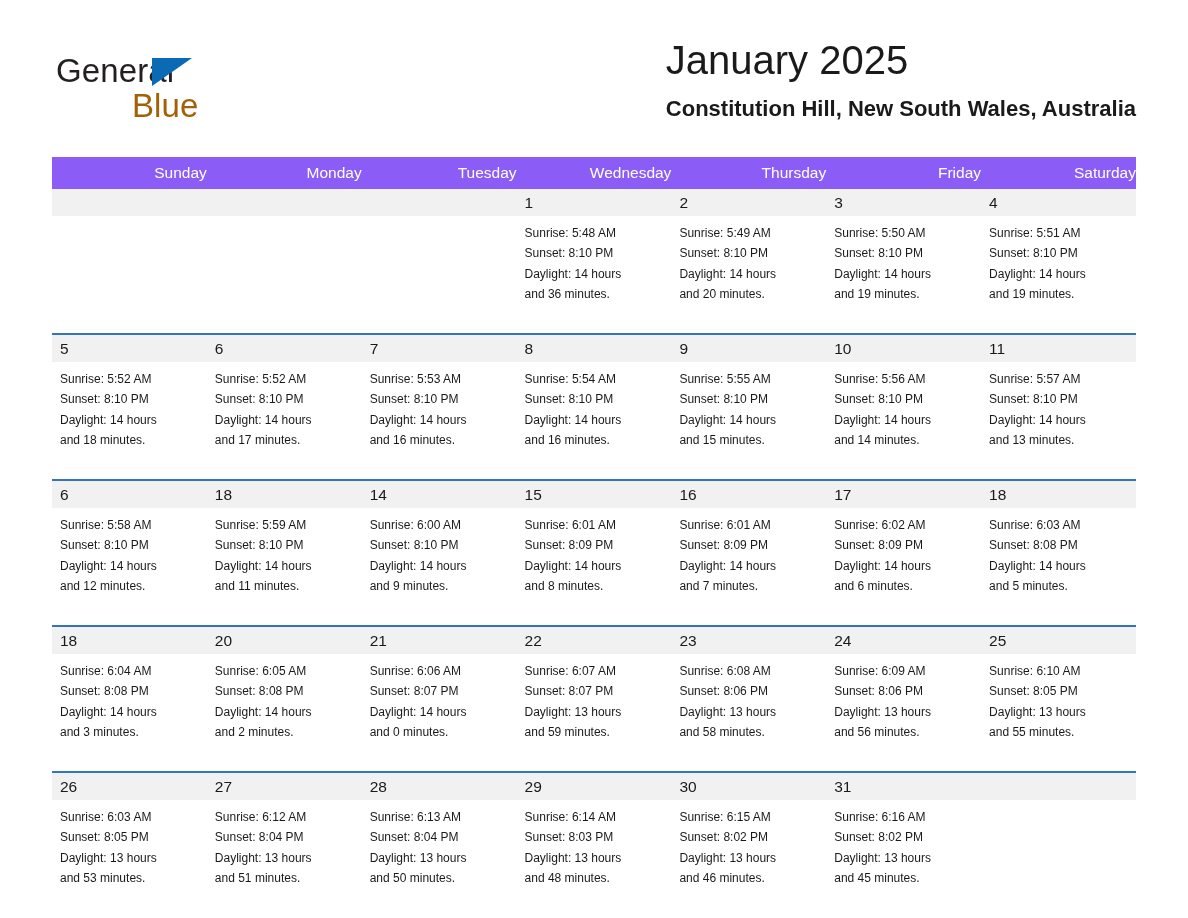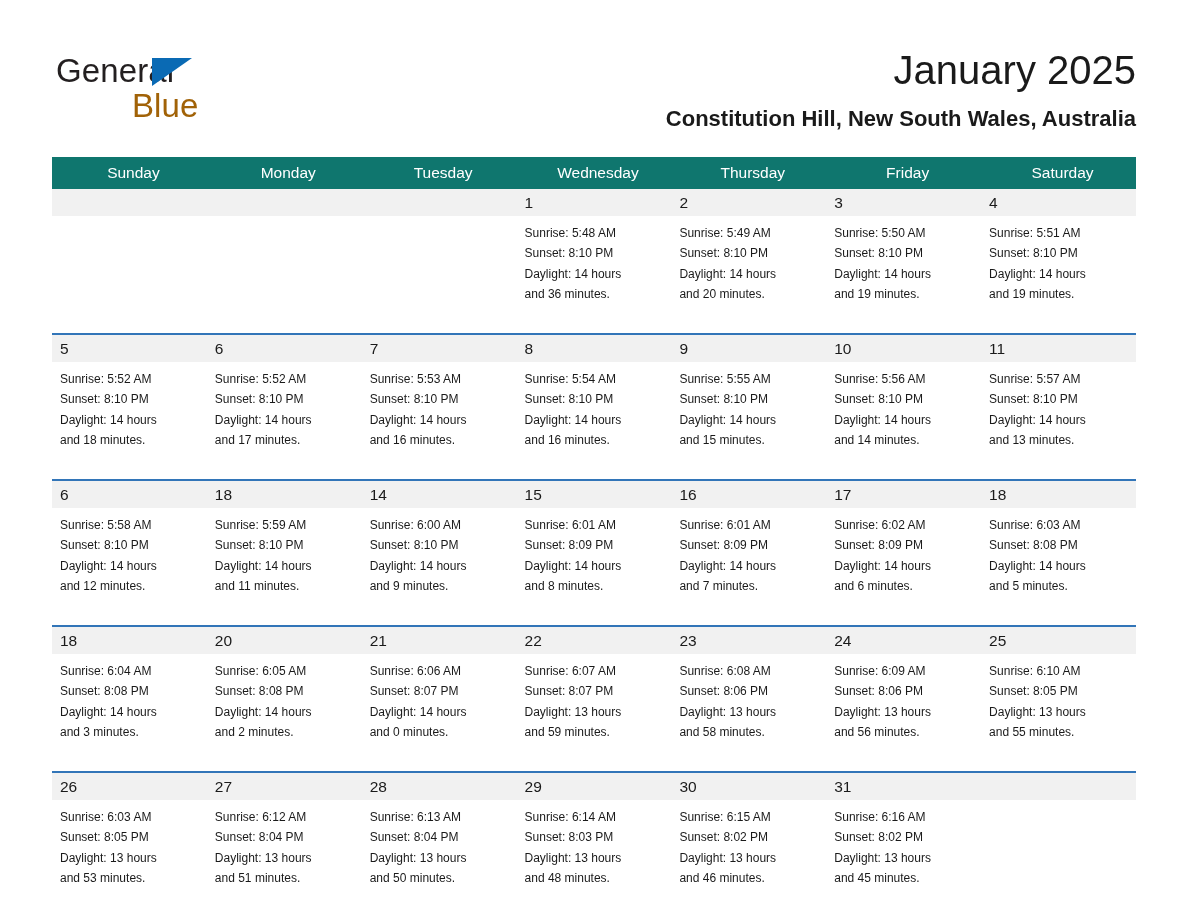--- a/index.html
+++ b/index.html
@@ -64,22 +64,21 @@
   }
   .logo-blue {
     font-size: 33px;
     color: #a16207;
     letter-spacing: 0.1px;
   }
 
   .title-block {
     position: absolute;
     right: 52px;
-    top: 46px;
-    text-align: right;
+    top: 36px;
   }
   .cal-title {
     font-size: 40px;
     font-weight: normal;
     color: #1a1a1a;
     line-height: 48px;
     white-space: nowrap;
   }
   .cal-subtitle {
     font-size: 22px;
@@ -93,25 +92,25 @@
   
   .calendar {
     position: absolute;
     left: 52px;
     top: 157px;
     width: 1084px;
     border-collapse: collapse;
     table-layout: fixed;
   }
   .calendar th {
-    background: #0f766e;
+    background: #8b5cf6;
     color: #ffffff;
     font-weight: normal;
     font-size: 15.5px;
-    text-align: center;
+    text-align: right;
     padding: 6px 0 7px 8px;
     height: 19px;
     vertical-align: middle;
   }
   .calendar td {
     vertical-align: top;
     padding: 0;
     width: 154.85px;
   }
 

